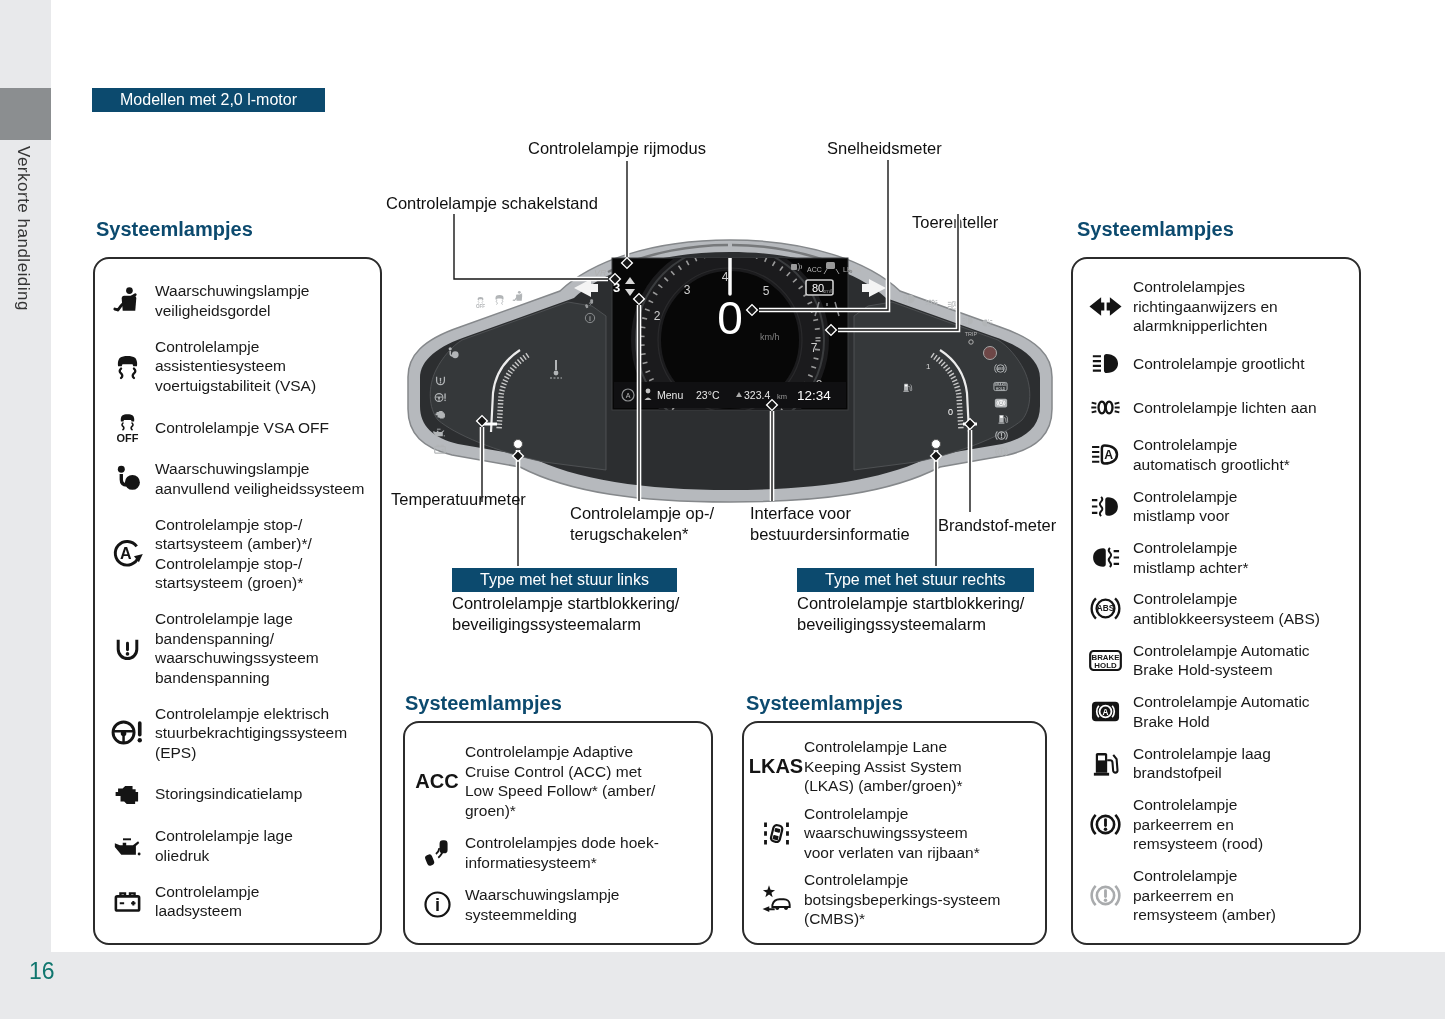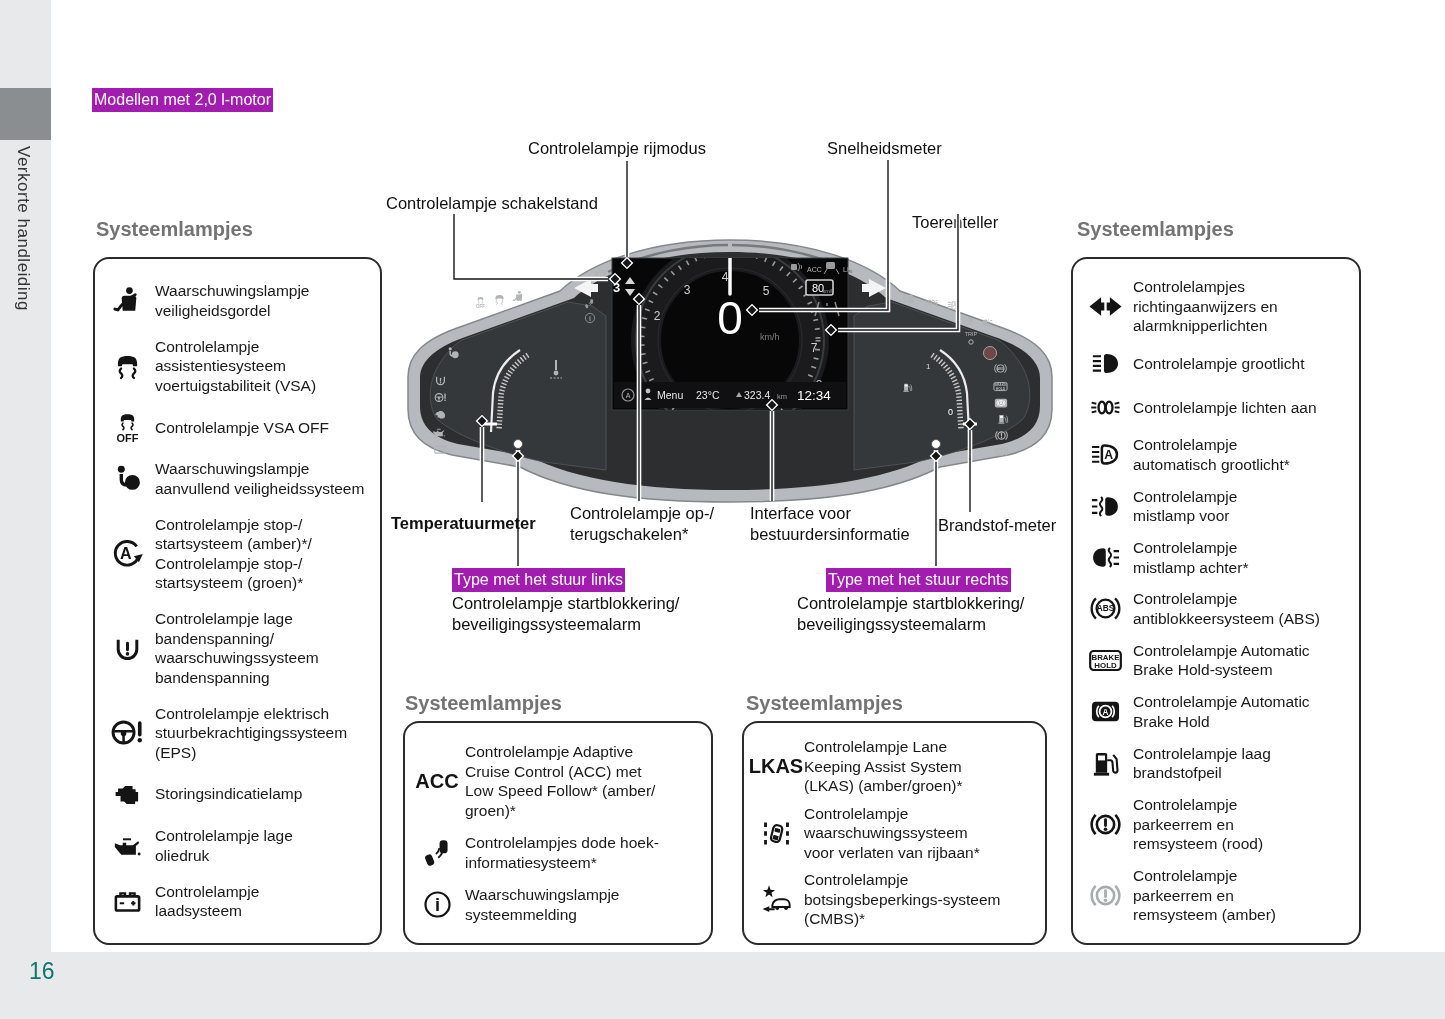--- a/index.html
+++ b/index.html
@@ -6,24 +6,24 @@
   #page{position:relative;width:1445px;height:1019px;background:#fff;overflow:hidden;
         font-family:"Liberation Sans",sans-serif;color:#161616;}
   
   .side-strip{position:absolute;left:0;top:0;width:51px;height:1019px;background:#e8e9eb;}
   .side-tab{position:absolute;left:0;top:88px;width:51px;height:52px;background:#8b8e90;}
   .side-text{position:absolute;left:13px;top:146px;writing-mode:vertical-rl;
              font-size:17px;letter-spacing:.5px;color:#343434;}
   .footer{position:absolute;left:0;top:952px;width:1445px;height:67px;background:#e8e9eb;}
   .page-num{position:absolute;left:29px;top:958px;font-size:23px;color:#0f766e;}
   
-  .gbadge{position:absolute;background:#a21caf;color:#fff;font-size:16px;line-height:19px;
-          padding:2px 2px 3px;white-space:nowrap;}
+  .gbadge{position:absolute;background:#0c4a6e;color:#fff;font-size:16px;line-height:19px;
+          padding:2px 28px 3px;white-space:nowrap;}
   
-  .h{position:absolute;font-size:20px;font-weight:700;color:#737373;}
+  .h{position:absolute;font-size:20px;font-weight:700;color:#0c4a6e;}
   
   .co{position:absolute;font-size:16.5px;line-height:20.5px;color:#101010;white-space:pre-line;}
   
   .panel{position:absolute;border:2px solid #2b2b2b;border-radius:16px;background:#fff;
          box-sizing:border-box;display:flex;flex-direction:column;justify-content:space-evenly;
          padding:6px 4px;}
   .row{display:flex;align-items:center;}
   .ic{flex:0 0 56px;display:flex;justify-content:center;align-items:center;}
   .ic svg{width:31px;height:31px;color:#141414;}
   .ic.big svg{width:35px;height:35px;}
@@ -345,30 +345,30 @@
       <rect x="-3.8" y="-3.8" width="7.6" height="7.6" transform="translate(518 456) rotate(45)"></rect>
       <rect x="-3.8" y="-3.8" width="7.6" height="7.6" transform="translate(970 424) rotate(45)"></rect>
       <rect x="-3.8" y="-3.8" width="7.6" height="7.6" transform="translate(936 456) rotate(45)"></rect>
     </g>
     <g fill="#fff" stroke="#555" stroke-width="1">
       <circle cx="518" cy="444" r="4.5"></circle>
         <circle cx="936" cy="444" r="4.5"></circle>
     </g>
   </svg>
 
-  <div class="co" style="left:391px;top:513px;font-weight:bold;">Temperatuurmeter</div>
+  <div class="co" style="left:391px;top:489px;">Temperatuurmeter</div>
   <div class="co" style="left:570px;top:503px;">Controlelampje op-/
 terugschakelen*</div>
   <div class="co" style="left:750px;top:503px;">Interface voor
 bestuurdersinformatie</div>
   <div class="co" style="left:938px;top:515px;">Brandstof-meter</div>
   <div class="gbadge" style="left:452px;top:568px;">Type met het stuur links</div>
   <div class="co" style="left:452px;top:593px;">Controlelampje startblokkering/
 beveiligingssysteemalarm</div>
-  <div class="gbadge" style="left:797px;top:568px;margin-left:29px;">Type met het stuur rechts</div>
+  <div class="gbadge" style="left:797px;top:568px;">Type met het stuur rechts</div>
   <div class="co" style="left:797px;top:593px;">Controlelampje startblokkering/
 beveiligingssysteemalarm</div>
 
   <div class="panel" style="left:93px;top:257px;width:289px;height:688px;">
     <div class="row">
         <div class="ic">
           <svg viewBox="0 0 24 24">
             <use href="#i-seatbelt"></use>
           </svg>
         </div>

